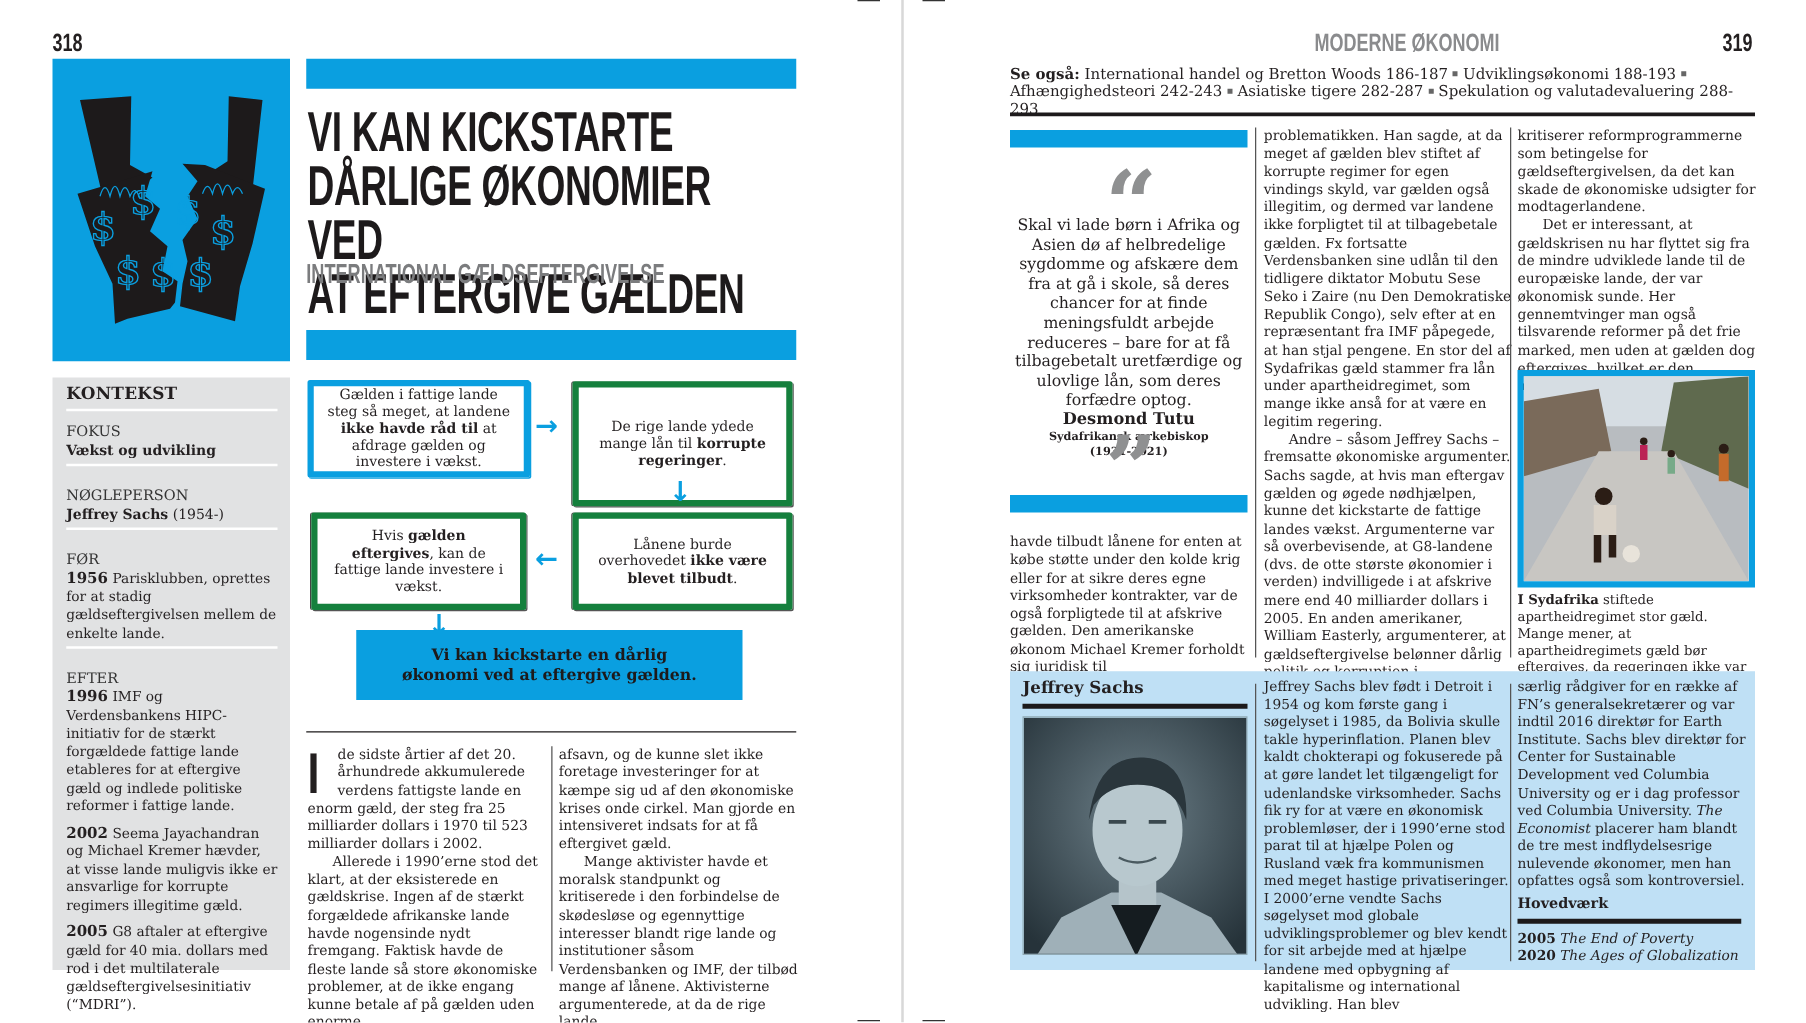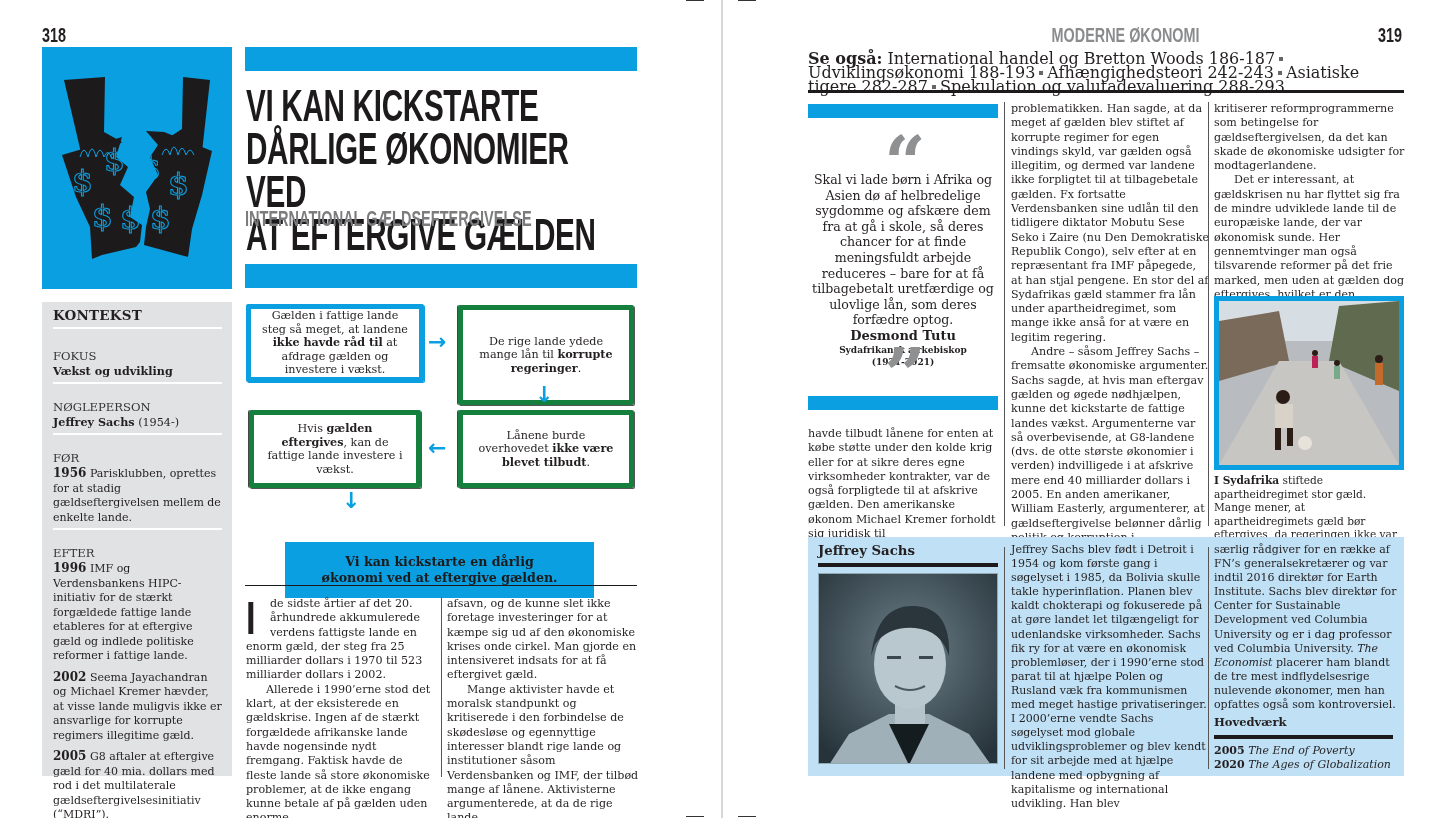--- a/index.html
+++ b/index.html
@@ -14,51 +14,51 @@
   
   .spine { left: 721px; top: 0; width: 2px; height: 818px; background: #d8d8d8; }
   .cropmark { height: 1px; width: 18px; background: #333; }
 
   
   .pnum { font-family: "Liberation Sans", sans-serif; font-weight: bold; font-size: 20px; transform: scaleX(0.72); transform-origin: left top; letter-spacing: 0; }
 
   
   .hero { left: 42px; top: 47px; width: 190px; height: 242px; }
   .kontekst { left: 42px; top: 302px; width: 190px; height: 474px; background: #e1e2e3; padding: 6px 10px 0 11px; font-size: 11.2px; line-height: 15px; }
-  .kontekst h3 { font-size: 13.5px; font-weight: bold; letter-spacing: 0.2px; padding-bottom: 4px; border-bottom: 2px solid #fff; margin-bottom: 20px; }
+  .kontekst h3 { font-size: 13.5px; font-weight: bold; letter-spacing: 0.2px; padding-bottom: 4px; border-bottom: 2px solid #fff; margin-bottom: 9px; }
   .kontekst .sec { padding-bottom: 3px; border-bottom: 2px solid #fff; margin-bottom: 16px; }
   .kontekst .label { font-size: 11.6px; color: #333; }
   .kontekst .entry { margin-bottom: 6px; font-size: 11px; line-height: 14.5px; }
   .kontekst .entry b { font-size: 12px; }
 
   .bar-top { left: 245px; top: 47px; width: 392px; height: 24px; }
   .title { left: 246px; top: 84px; width: 560px; font-size: 45px; line-height: 43px; color: #1d1a1b; transform: scaleX(0.66); letter-spacing: -0.5px; }
   .subtitle { left: 245px; top: 207px; width: 560px; font-size: 22px; line-height: 24px; color: #7b7c7e; transform: scaleX(0.66); }
   .bar-mid { left: 245px; top: 264px; width: 392px; height: 24px; }
 
   .box { border: 5px solid #15803d; border-radius: 2px; font-size: 11.2px; line-height: 13.5px; text-align: center; display: flex; align-items: center; justify-content: center; padding: 4px 10px; box-shadow: 1px 1px 0 #555, -1px 0 0 #444; }
   .box.bluebox { border-color: #0a9fe0; box-shadow: 1px 1px 0 #0a9fe0; }
   .box1 { left: 246px; top: 304px; width: 178px; height: 78px; }
   .box2 { left: 458px; top: 305px; width: 176px; height: 100px; }
   .box3 { left: 458px; top: 410px; width: 176px; height: 78px; }
   .box4 { left: 249px; top: 410px; width: 172px; height: 78px; }
   .arrow { color: #0a9fe0; font-family: "DejaVu Sans", sans-serif; font-weight: bold; font-size: 22px; line-height: 22px; }
-  .conc { left: 285px; top: 542px; width: 309px; height: 56px; color: #1d1a1b; font-weight: bold; font-size: 12.6px; line-height: 16px; text-align: center; display: flex; align-items: center; justify-content: center; }
+  .conc { left: 285px; top: 504px; width: 309px; height: 56px; color: #1d1a1b; font-weight: bold; font-size: 12.6px; line-height: 16px; text-align: center; display: flex; align-items: center; justify-content: center; }
   .rule-left { left: 245px; top: 585px; width: 392px; height: 1px; background: #1d1a1b; }
 
   .col { font-size: 11.1px; line-height: 14.3px; color: #231f20; }
   .col p { text-indent: 20px; }
   .col p.first { text-indent: 0; }
   .dropcap { float: left; font-family: "Liberation Sans", sans-serif; font-weight: bold; font-size: 46px; line-height: 38px; margin: 2px 6px 0 0; transform: scaleX(0.75); transform-origin: left top; width: 18px; }
   .colrule { width: 1px; background: #555; }
 
   
   .header-r { left: 1232px; top: 24px; }
   .header-r .sect { font-family: "Liberation Sans", sans-serif; font-weight: bold; font-size: 20px; color: #8a8b8d; }
-  .seealso { left: 808px; top: 52px; width: 600px; font-size: 16px; line-height: 14px; color: #231f20; }
+  .seealso { left: 808px; top: 52px; width: 600px; font-size: 12px; line-height: 14px; color: #231f20; }
   .seealso .sq { display: inline-block; width: 4px; height: 4px; background: #666; margin: 0 4px 2px 4px; vertical-align: middle; }
   .rule-right { left: 808px; top: 90px; width: 596px; height: 3px; background: #1d1a1b; }
 
   .qbar1 { left: 808px; top: 104px; width: 190px; height: 14px; }
   .qbar2 { left: 808px; top: 396px; width: 190px; height: 14px; }
   .qmark { font-family: "DejaVu Serif", serif; font-weight: bold; color: #8f9091; font-size: 72px; line-height: 50px; width: 190px; text-align: center; letter-spacing: -4px; }
   .quote { left: 808px; top: 172px; width: 190px; font-size: 12.6px; line-height: 15.6px; text-align: center; }
   .qauthor { font-weight: bold; font-size: 13px; }
   .qrole { font-weight: bold; font-size: 9px; line-height: 12px; }
 

